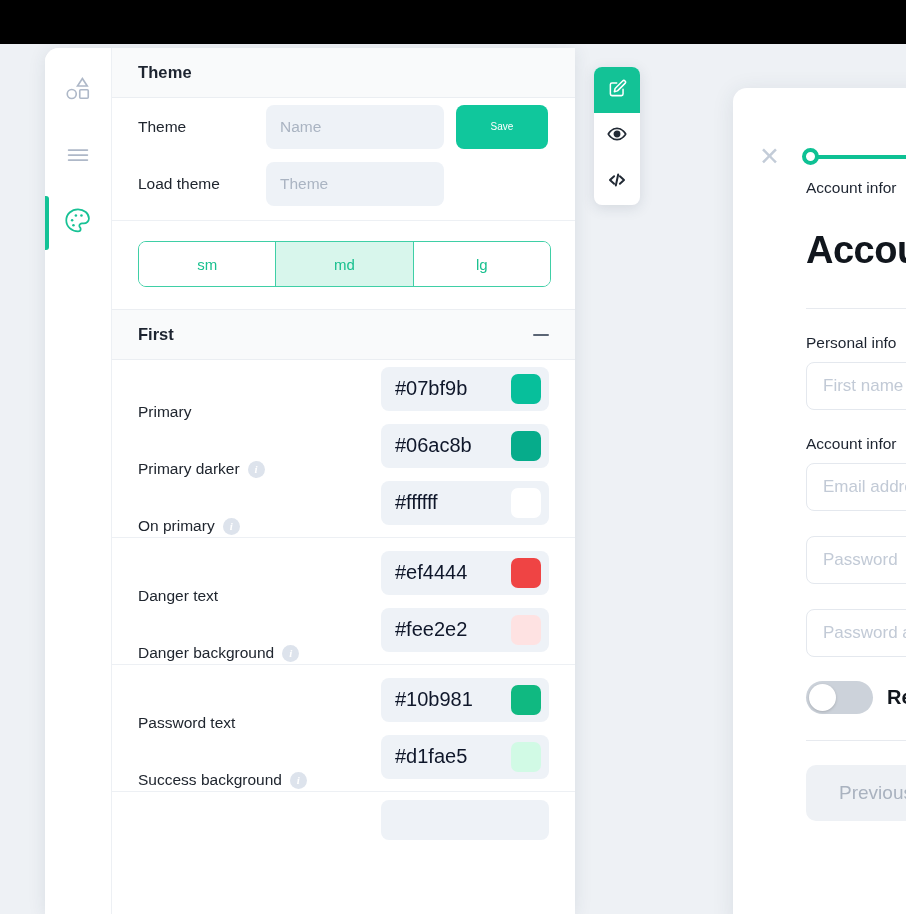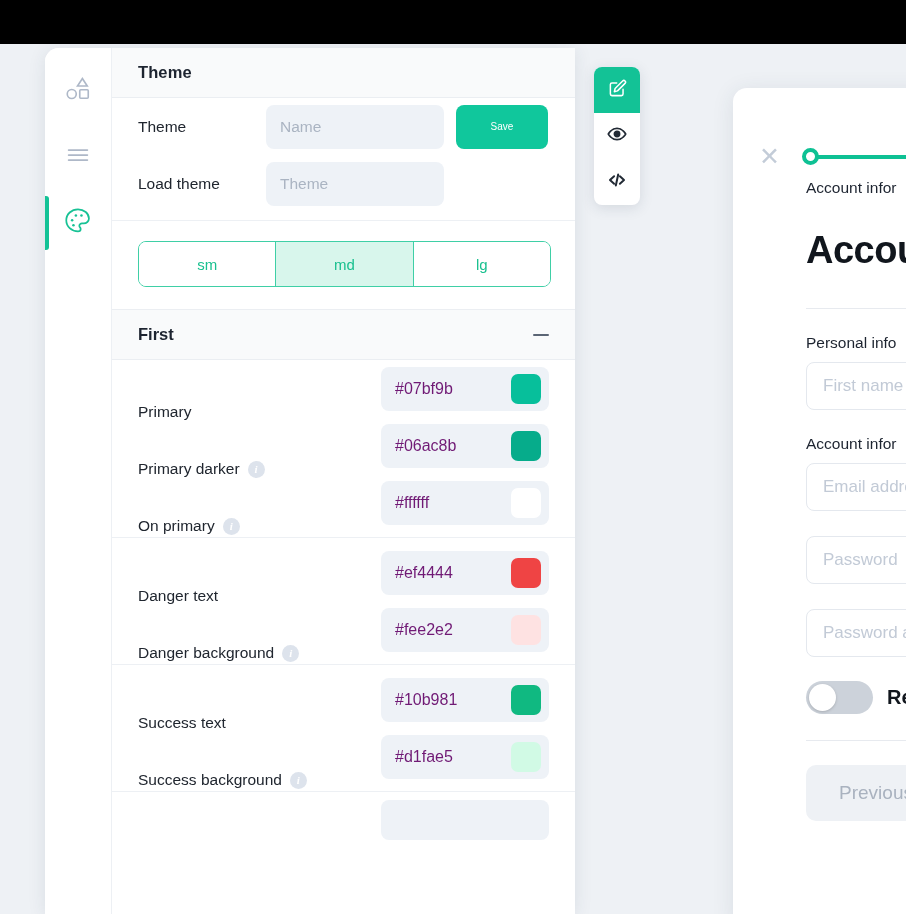--- a/index.html
+++ b/index.html
@@ -262,22 +262,22 @@
     background: #eef2f7;
     border-radius: 8px;
     display: flex;
     align-items: center;
     padding: 0 8px 0 14px;
     box-sizing: border-box;
     justify-content: space-between;
     cursor: pointer;
   }
   .color-field .hex {
-    font-size: 16px;
-    color: #701a75;
+    font-size: 20px;
+    color: #0f172a;
   }
   .swatch {
     width: 30px;
     height: 30px;
     border-radius: 7px;
     flex: 0 0 30px;
   }
   .group-divider {
     height: 1px;
     background: #edf0f4;
@@ -598,21 +598,21 @@
               <span class="swatch" style="background:#fee2e2"></span>
             </div>
           </div>
         </div>
 
         <div class="group-divider"></div>
 
         <div class="color-group">
           <div class="color-row">
             <span class="lbl">
-              <span>Success text</span>
+              <span>Password text</span>
             </span>
             <div class="color-field">
               <span class="hex">#10b981</span>
               <span class="swatch" style="background:#10b981"></span>
             </div>
           </div>
           <div class="color-row">
             <span class="lbl">
               <span>Success background</span>
               <span class="info-icon">i</span>

